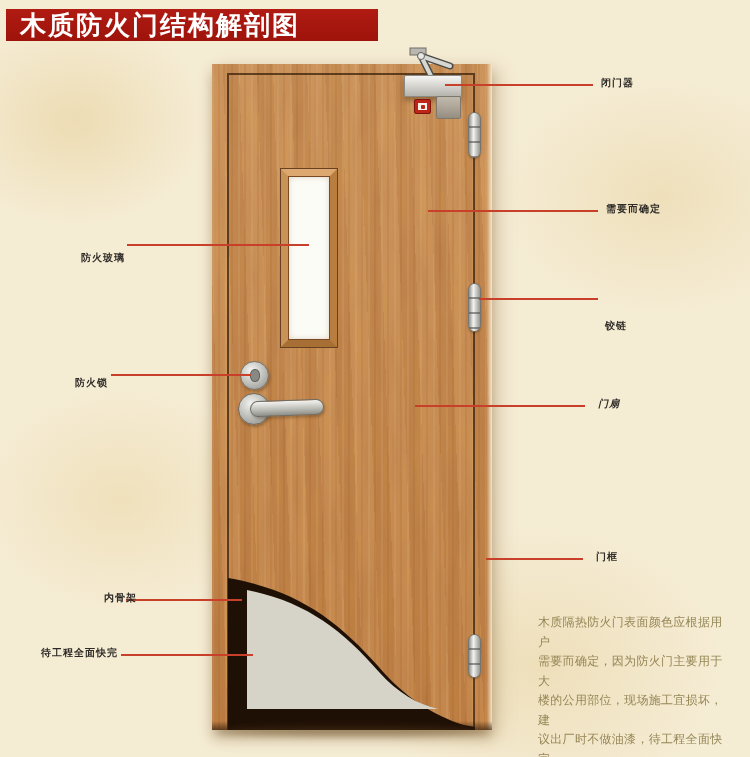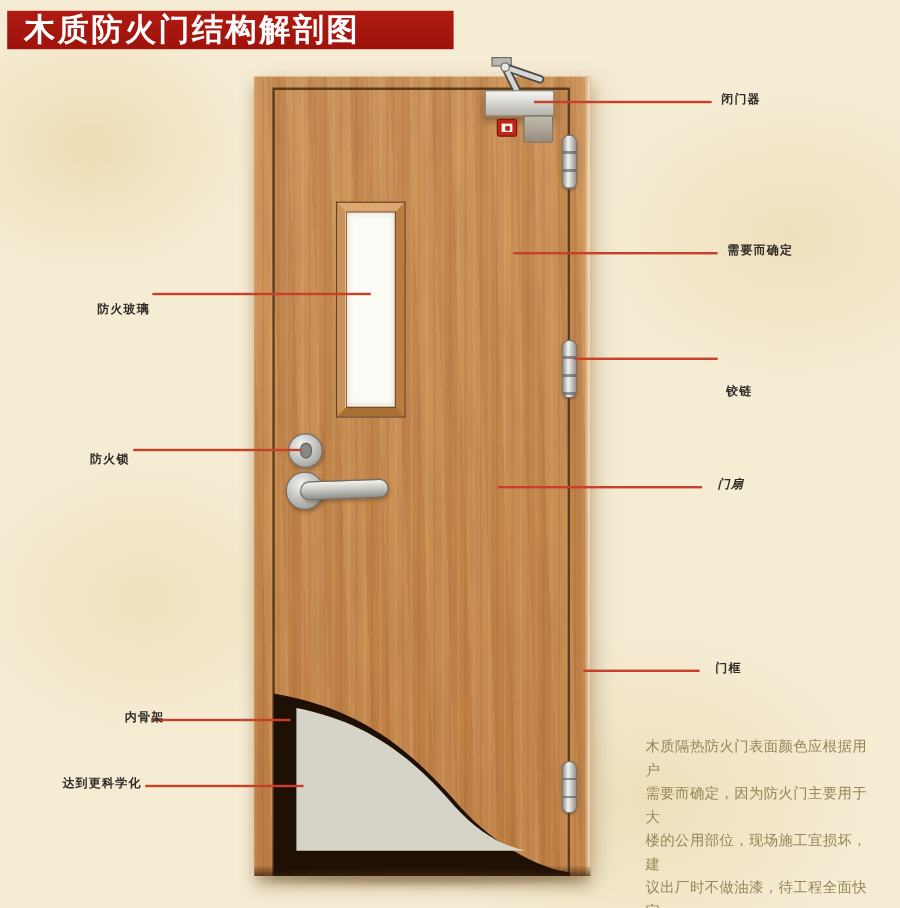--- a/index.html
+++ b/index.html
@@ -200,21 +200,21 @@
   <div class="hinge h2"></div>
   <div class="hinge h3"></div>
 
   <div class="pline ln-glass"></div>
   <div class="plabel l lb-glass">防火玻璃</div>
   <div class="pline ln-lock"></div>
   <div class="plabel l lb-lock">防火锁</div>
   <div class="pline ln-skeleton"></div>
   <div class="plabel l lb-skeleton">内骨架</div>
   <div class="pline ln-core"></div>
-  <div class="plabel l lb-core">达到更科学化</div>
+  <div class="plabel l lb-core">待工程全面快完</div>
 
   <div class="pline ln-closer"></div>
   <div class="plabel r lb-closer">闭门器</div>
   <div class="pline ln-veneer"></div>
   <div class="plabel r lb-veneer">需要而确定</div>
   <div class="pline ln-hinge"></div>
   <div class="plabel r lb-hinge">铰链</div>
   <div class="pline ln-leaf"></div>
   <div class="plabel r lb-leaf">门扇</div>
   <div class="pline ln-frame"></div>

